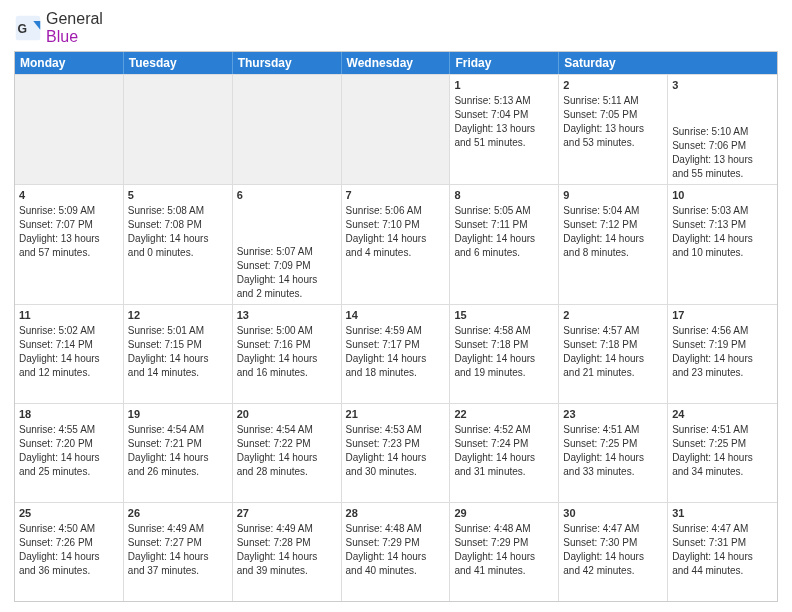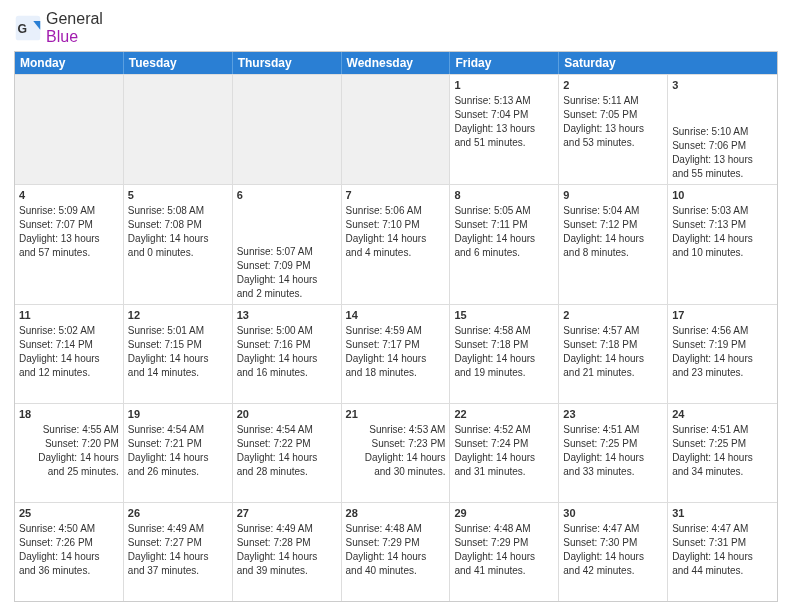--- a/index.html
+++ b/index.html
@@ -269,42 +269,42 @@
             <div class="day-num">17</div>
             <div class="cell-info" style="white-space: pre-line;">Sunrise: 4:56 AM
 Sunset: 7:19 PM
 Daylight: 14 hours
 and 23 minutes.</div>
           </div>
         </div>
         <div class="cal-row">
           <div class="cal-cell">
             <div class="day-num">18</div>
-            <div class="cell-info" style="white-space: pre-line; text-align: right;">Sunrise: 4:55 AM
+            <div class="cell-info" style="white-space: pre-line;">Sunrise: 4:55 AM
 Sunset: 7:20 PM
 Daylight: 14 hours
 and 25 minutes.</div>
           </div>
           <div class="cal-cell">
             <div class="day-num">19</div>
             <div class="cell-info" style="white-space: pre-line;">Sunrise: 4:54 AM
 Sunset: 7:21 PM
 Daylight: 14 hours
 and 26 minutes.</div>
           </div>
           <div class="cal-cell">
             <div class="day-num">20</div>
             <div class="cell-info" style="white-space: pre-line;">Sunrise: 4:54 AM
 Sunset: 7:22 PM
 Daylight: 14 hours
 and 28 minutes.</div>
           </div>
           <div class="cal-cell">
             <div class="day-num">21</div>
-            <div class="cell-info" style="white-space: pre-line; text-align: right;">Sunrise: 4:53 AM
+            <div class="cell-info" style="white-space: pre-line;">Sunrise: 4:53 AM
 Sunset: 7:23 PM
 Daylight: 14 hours
 and 30 minutes.</div>
           </div>
           <div class="cal-cell">
             <div class="day-num">22</div>
             <div class="cell-info" style="white-space: pre-line;">Sunrise: 4:52 AM
 Sunset: 7:24 PM
 Daylight: 14 hours
 and 31 minutes.</div>

